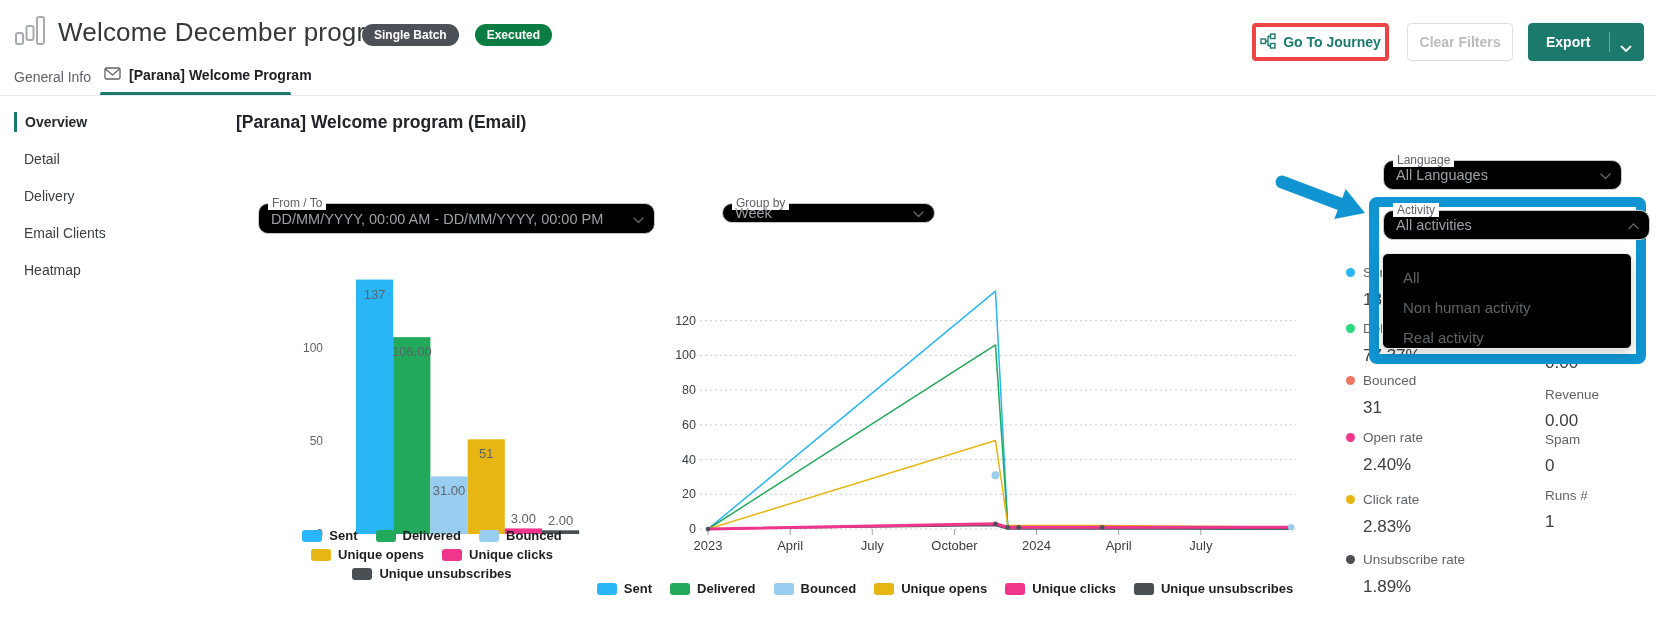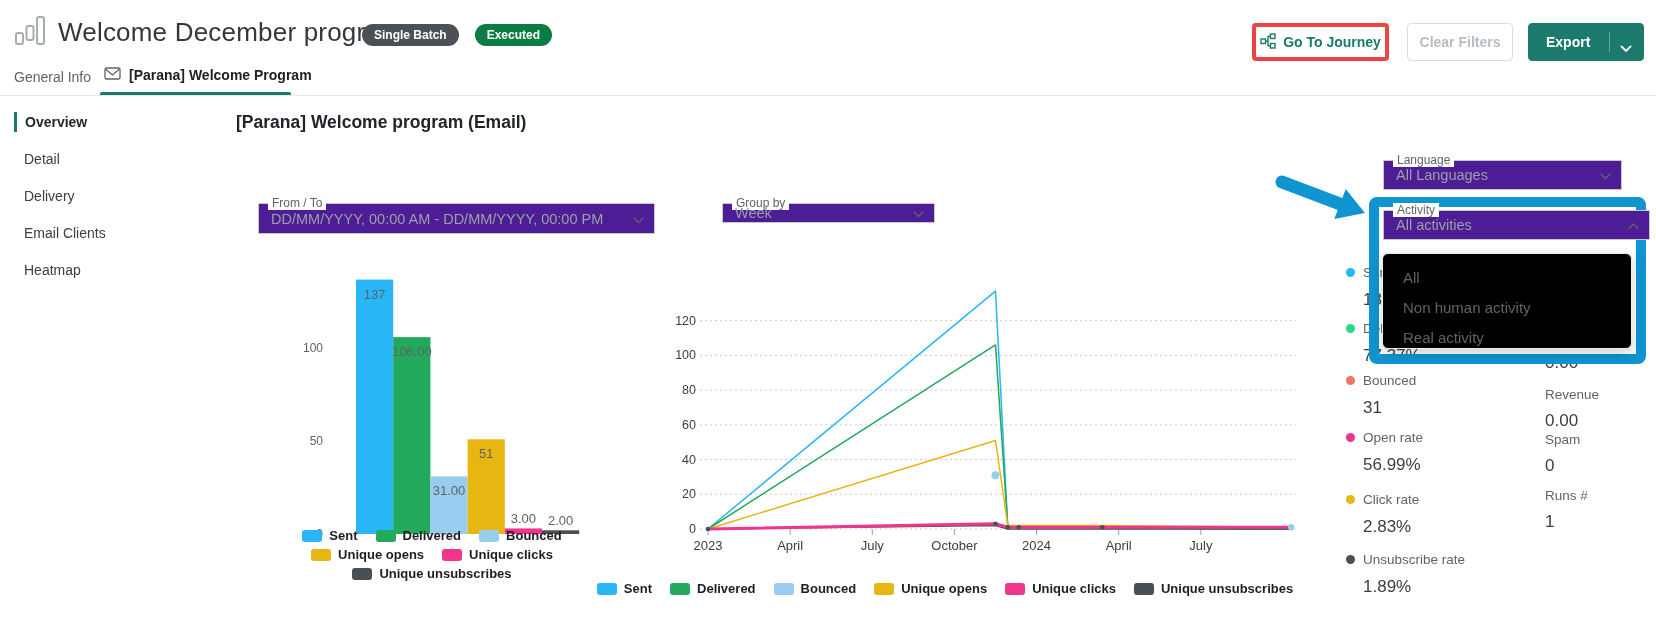--- a/index.html
+++ b/index.html
@@ -17,21 +17,21 @@
   .tab{font-size:14px;color:#5f6368;display:inline-flex;align-items:center;gap:8px;}
   .tab.active{color:#202124;font-weight:700;}
   .tab-underline{height:3px;background:#1b7a6c;border-radius:2px 2px 0 0;}
   .hdr-divider{height:1px;background:#e8eaec;width:100%;}
   
   .side-item{font-size:14px;color:#3c4043;padding:2px 0 2px 10px;cursor:pointer;}
   .side-item.active{font-weight:700;color:#25282a;border-left:3.5px solid #1b7a6c;padding-left:8px;}
   
   .page-title{font-size:17.5px;font-weight:700;color:#212529;}
   
-  .field{position:absolute;border:1px solid #c6c9c7;border-radius:0;background:#4c1d95;box-sizing:border-box;}
+  .field{position:absolute;border:1px solid #c6c9c7;border-radius:10px;background:#000000;box-sizing:border-box;}
   .field .flabel{position:absolute;top:-8px;left:9px;background:#fff;padding:0 4px;font-size:12px;color:#5f6368;line-height:14px;}
   .field .fvalue{position:absolute;left:12px;top:50%;transform:translateY(-50%);font-size:14.5px;color:#9aa0a6;white-space:nowrap;overflow:hidden;max-width:calc(100% - 40px);}
   .field .fchev{position:absolute;right:10px;top:50%;transform:translateY(-50%);}
   
   .stat-label{display:flex;align-items:center;gap:8px;font-size:13.5px;color:#5f6368;height:20px;}
   .stat-dot{width:9px;height:9px;border-radius:50%;flex:0 0 auto;}
   .stat-value{font-size:17px;color:#3c4043;margin-top:8px;margin-left:17px;}
   .rstat-label{font-size:13.5px;color:#5f6368;height:18px;}
   .rstat-value{font-size:17px;color:#3c4043;margin-top:6px;}
   
@@ -305,21 +305,21 @@
           <span class="stat-dot" style="background: rgb(240, 117, 101);"></span>
           <span>Bounced</span>
         </div>
         <div class="stat-value">31</div>
       </div>
       <div class="abs" style="left: 1346px; top: 427px; z-index: 1;">
         <div class="stat-label">
           <span class="stat-dot" style="background: rgb(240, 54, 140);"></span>
           <span>Open rate</span>
         </div>
-        <div class="stat-value">56.99%</div>
+        <div class="stat-value">2.40%</div>
       </div>
       <div class="abs" style="left: 1346px; top: 489px; z-index: 1;">
         <div class="stat-label">
           <span class="stat-dot" style="background: rgb(232, 182, 18);"></span>
           <span>Click rate</span>
         </div>
         <div class="stat-value">2.83%</div>
       </div>
       <div class="abs" style="left: 1346px; top: 549px; z-index: 1;">
         <div class="stat-label">

